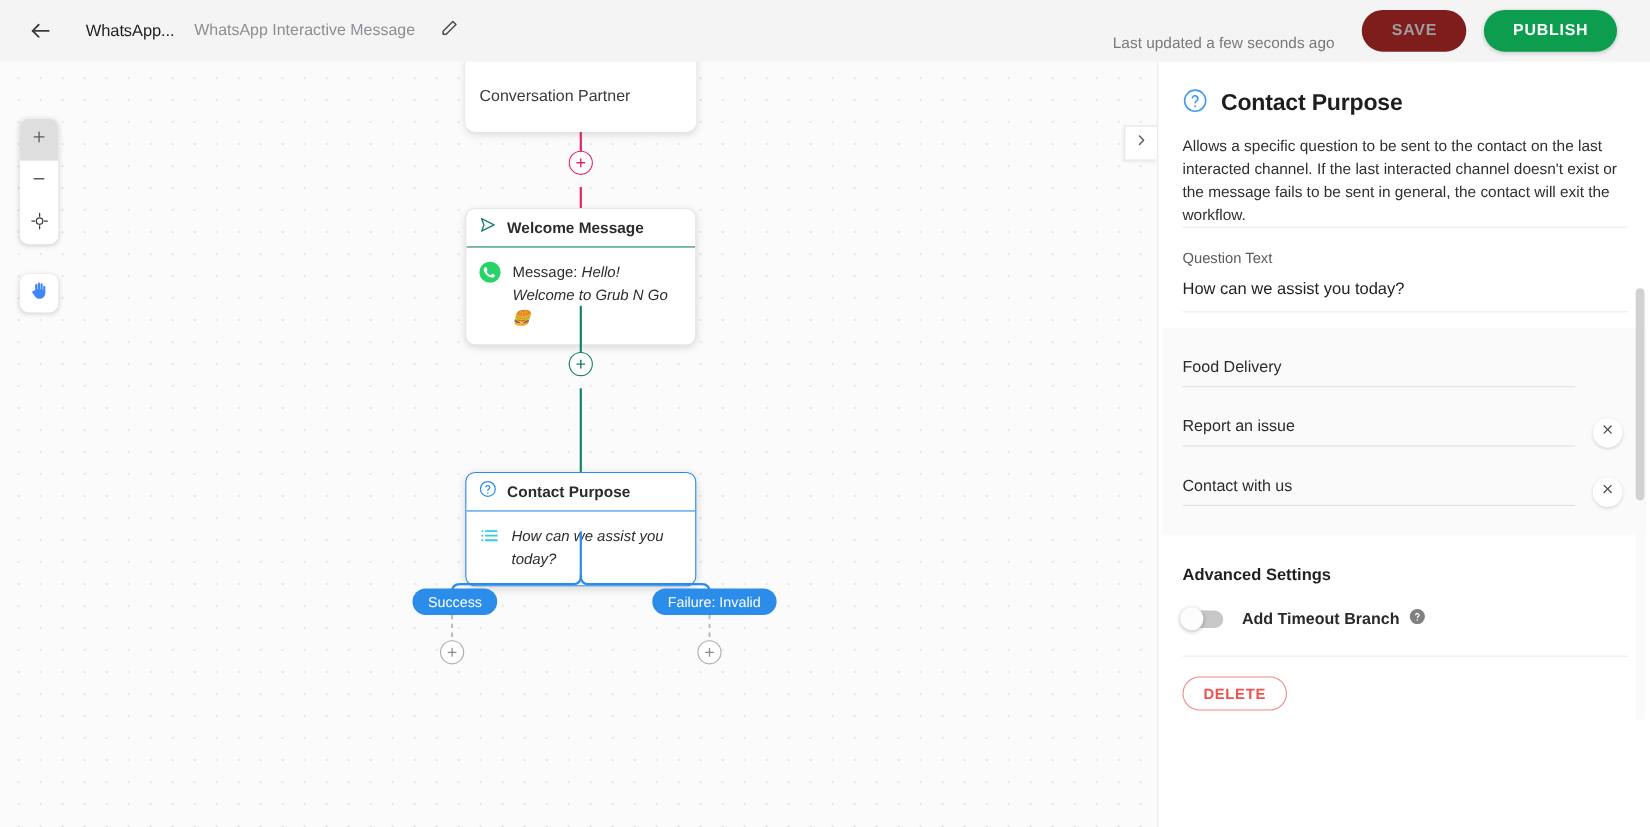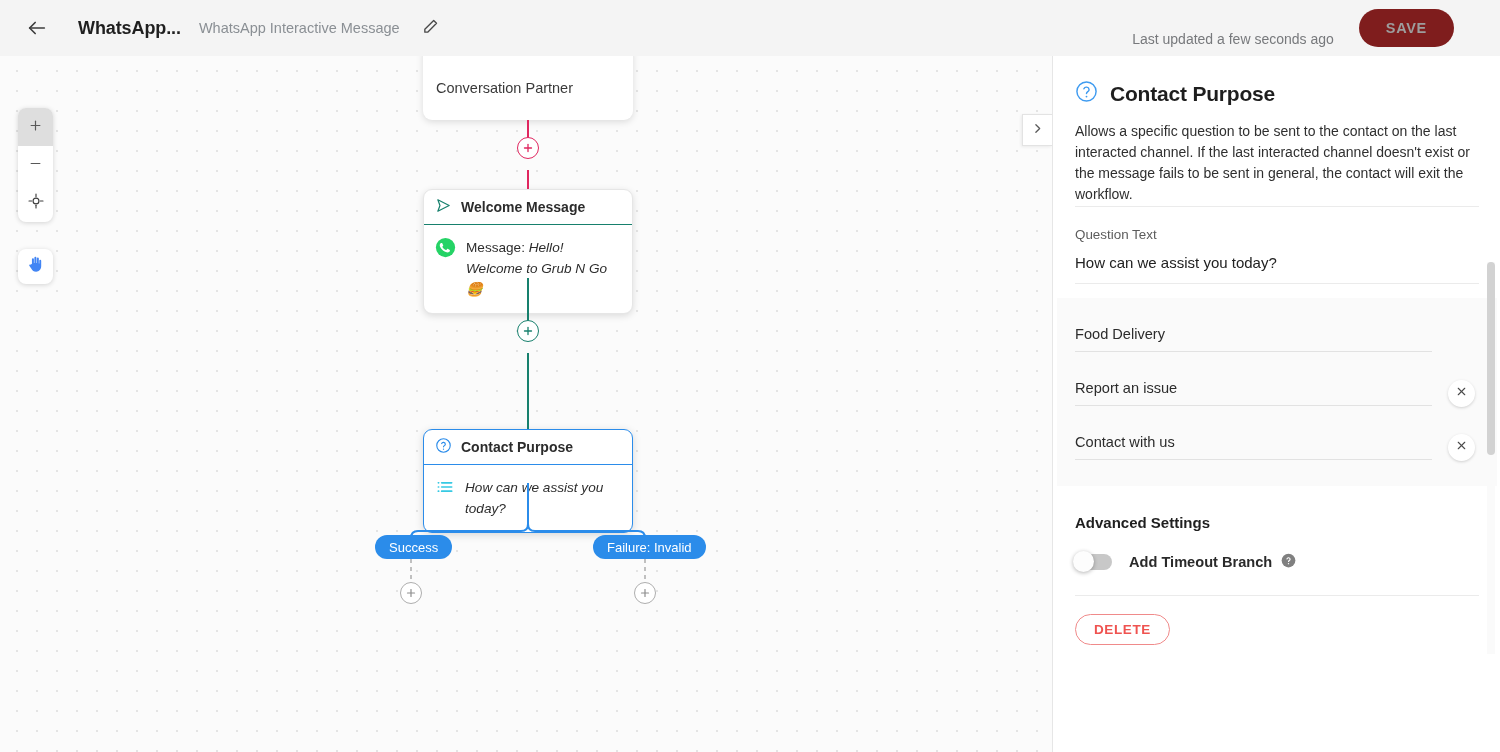--- a/index.html
+++ b/index.html
@@ -22,21 +22,21 @@
     z-index: 40;
   }
   .back-btn {
     width: 30px; height: 30px; margin-left: 22px;
     display: flex; align-items: center; justify-content: center;
     cursor: pointer; border-radius: 50%;
   }
   .back-btn svg { display: block; }
   .wf-name {
     margin-left: 26px;
-    font-size: 18px; font-weight: bold; color: #1f1f1f;
+    font-size: 15px; font-weight: normal; color: #1f1f1f;
     letter-spacing: -0.1px;
     white-space: nowrap;
   }
   .wf-type {
     margin-left: 18px;
     font-size: 14.5px; color: #8a8f94; font-weight: 400;
     white-space: nowrap;
   }
   .edit-btn {
     margin-left: 18px; width: 26px; height: 26px;
@@ -332,20 +332,21 @@
   <div class="edit-btn">
     <span>
       <svg width="17" height="17" viewBox="0 0 24 24" fill="none" stroke="#4a4a4a" stroke-width="1.9" stroke-linecap="round" stroke-linejoin="round">
         <path d="M16.5 3.5l4 4L8 20H4v-4z"></path>
       </svg>
     </span>
   </div>
   <div class="topbar-right">
     <div class="last-updated">Last updated a few seconds ago</div>
     <button class="btn-save">SAVE</button>
+    <button class="btn-publish">PUBLISH</button>
   </div>
 </div>
 
 <div class="canvas">
 
   <div class="zoom-ctrl">
     <div class="zoom-btn active">
       <span>
         <svg width="15" height="15" viewBox="0 0 24 24" fill="none" stroke="#585858" stroke-width="1.9" stroke-linecap="round">
           <line x1="12" y1="5" x2="12" y2="19"></line>

